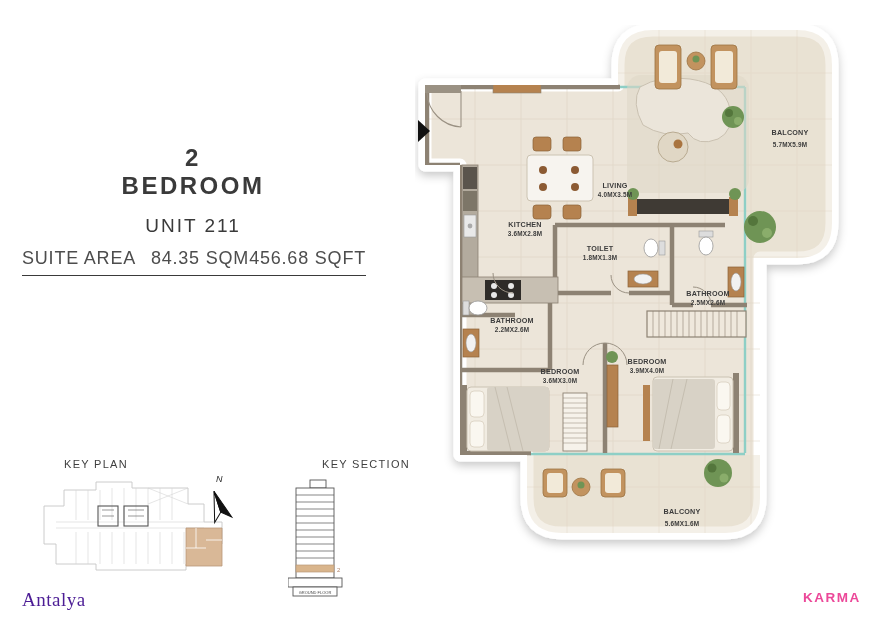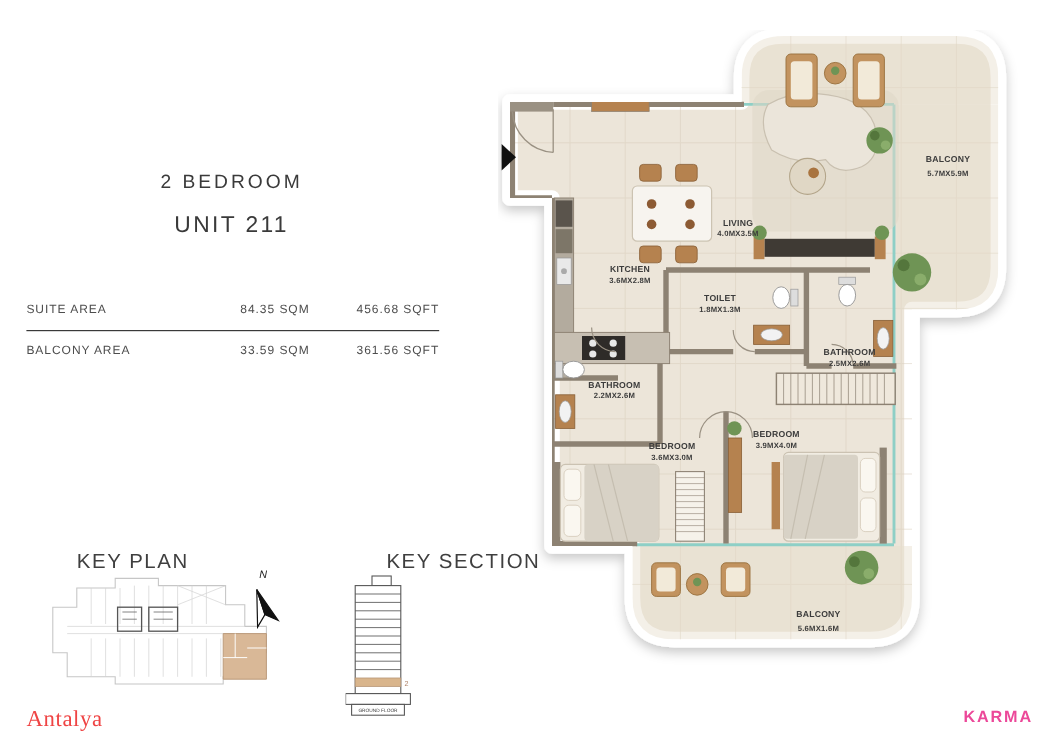--- a/index.html
+++ b/index.html
@@ -2,32 +2,32 @@
 <html><head>
 <meta charset="utf-8">
 <style>
   html,body{margin:0;padding:0;background:#fff;}
   #canvas{
     position:relative;width:874px;height:619px;background:#ffffff;
     font-family:"Liberation Sans",sans-serif;overflow:hidden;
   }
   
   .title-block{position:absolute;left:118px;top:144px;width:150px;text-align:center;color:#3a3a3a;}
-  .title-main{font-size:16px;letter-spacing:2.5px;font-weight:400;}
+  .title-main{font-size:24px;letter-spacing:2.5px;font-weight:700;}
   .title-sub{font-size:19px;letter-spacing:2px;font-weight:400;margin-top:15px;}
-  .area-table{position:absolute;left:22px;top:242px;width:344px;color:#4d4d4d;font-size:10px;letter-spacing:.8px;}
+  .area-table{position:absolute;left:22px;top:242px;width:344px;color:#4d4d4d;font-size:18px;letter-spacing:.8px;}
   .area-row{display:flex;align-items:center;height:33px;}
   .area-row .lbl{width:128px;text-align:left;}
   .area-row .sqm{width:108px;text-align:right;white-space:nowrap;}
   .area-row .sqft{flex:1;text-align:right;white-space:nowrap;}
   .area-divider{border-top:1.5px solid #3a3a3a;width:100%;height:0;}
-  .section-heading{position:absolute;font-size:17px;letter-spacing:1.3px;color:#3f3f3f;font-weight:400;}
+  .section-heading{position:absolute;font-size:11px;letter-spacing:1.3px;color:#3f3f3f;font-weight:400;}
   #keyplan-heading{left:64px;top:458px;}
   #keysection-heading{left:286px;top:458px;margin-left:36px;}
-  .brand-antalya{position:absolute;left:22px;top:589px;font-family:"Liberation Serif",serif;font-size:19px;color:#ef4444;letter-spacing:.5px;}
+  .brand-antalya{position:absolute;left:22px;top:589px;font-family:"Liberation Serif",serif;font-size:19px;color:#4c1d95;letter-spacing:.5px;}
   .brand-karma{position:absolute;left:803px;top:590px;font-size:13.5px;font-weight:700;letter-spacing:1.5px;color:#ec4899;}
   svg text{font-family:"Liberation Sans",sans-serif;}
   .room-name{font-size:7.2px;font-weight:700;fill:#3c3c3c;letter-spacing:.2px;}
   .room-dims{font-size:6.4px;font-weight:700;fill:#3c3c3c;letter-spacing:.2px;}
   .mini-label{font-size:4px;fill:#444;}
 </style>
 </head>
 <body>
 
 <div id="canvas">
@@ -37,25 +37,20 @@
     <div class="title-sub">UNIT 211</div>
   </div>
 
   <div class="area-table">
     <div class="area-row">
       <span class="lbl">SUITE AREA</span>
       <span class="sqm">84.35 SQM</span>
       <span class="sqft">456.68 SQFT</span>
     </div>
     <div class="area-divider"></div>
-    <div class="area-row">
-      <span class="lbl">BALCONY AREA</span>
-      <span class="sqm">33.59 SQM</span>
-      <span class="sqft">361.56 SQFT</span>
-    </div>
   </div>
 
   <div class="section-heading" id="keyplan-heading">KEY PLAN</div>
   <div class="section-heading" id="keysection-heading">KEY SECTION</div>
 
   <svg style="position:absolute;left:36px;top:470px;" width="214" height="108" viewBox="0 0 214 108">
     <g stroke="#c6c6c6" stroke-width="0.9" fill="#ffffff">
       <path d="M8,36 L28,36 L28,20 L60,20 L60,12 L96,12 L96,18 L152,18 L152,34 L168,34 L168,52 L186,52 L186,74 L168,74 L168,94 L150,94 L150,100 L60,100 L60,94 L20,94 L20,74 L8,74 Z"></path>
     </g>
     <g stroke="#d4d4d4" stroke-width="0.6">

